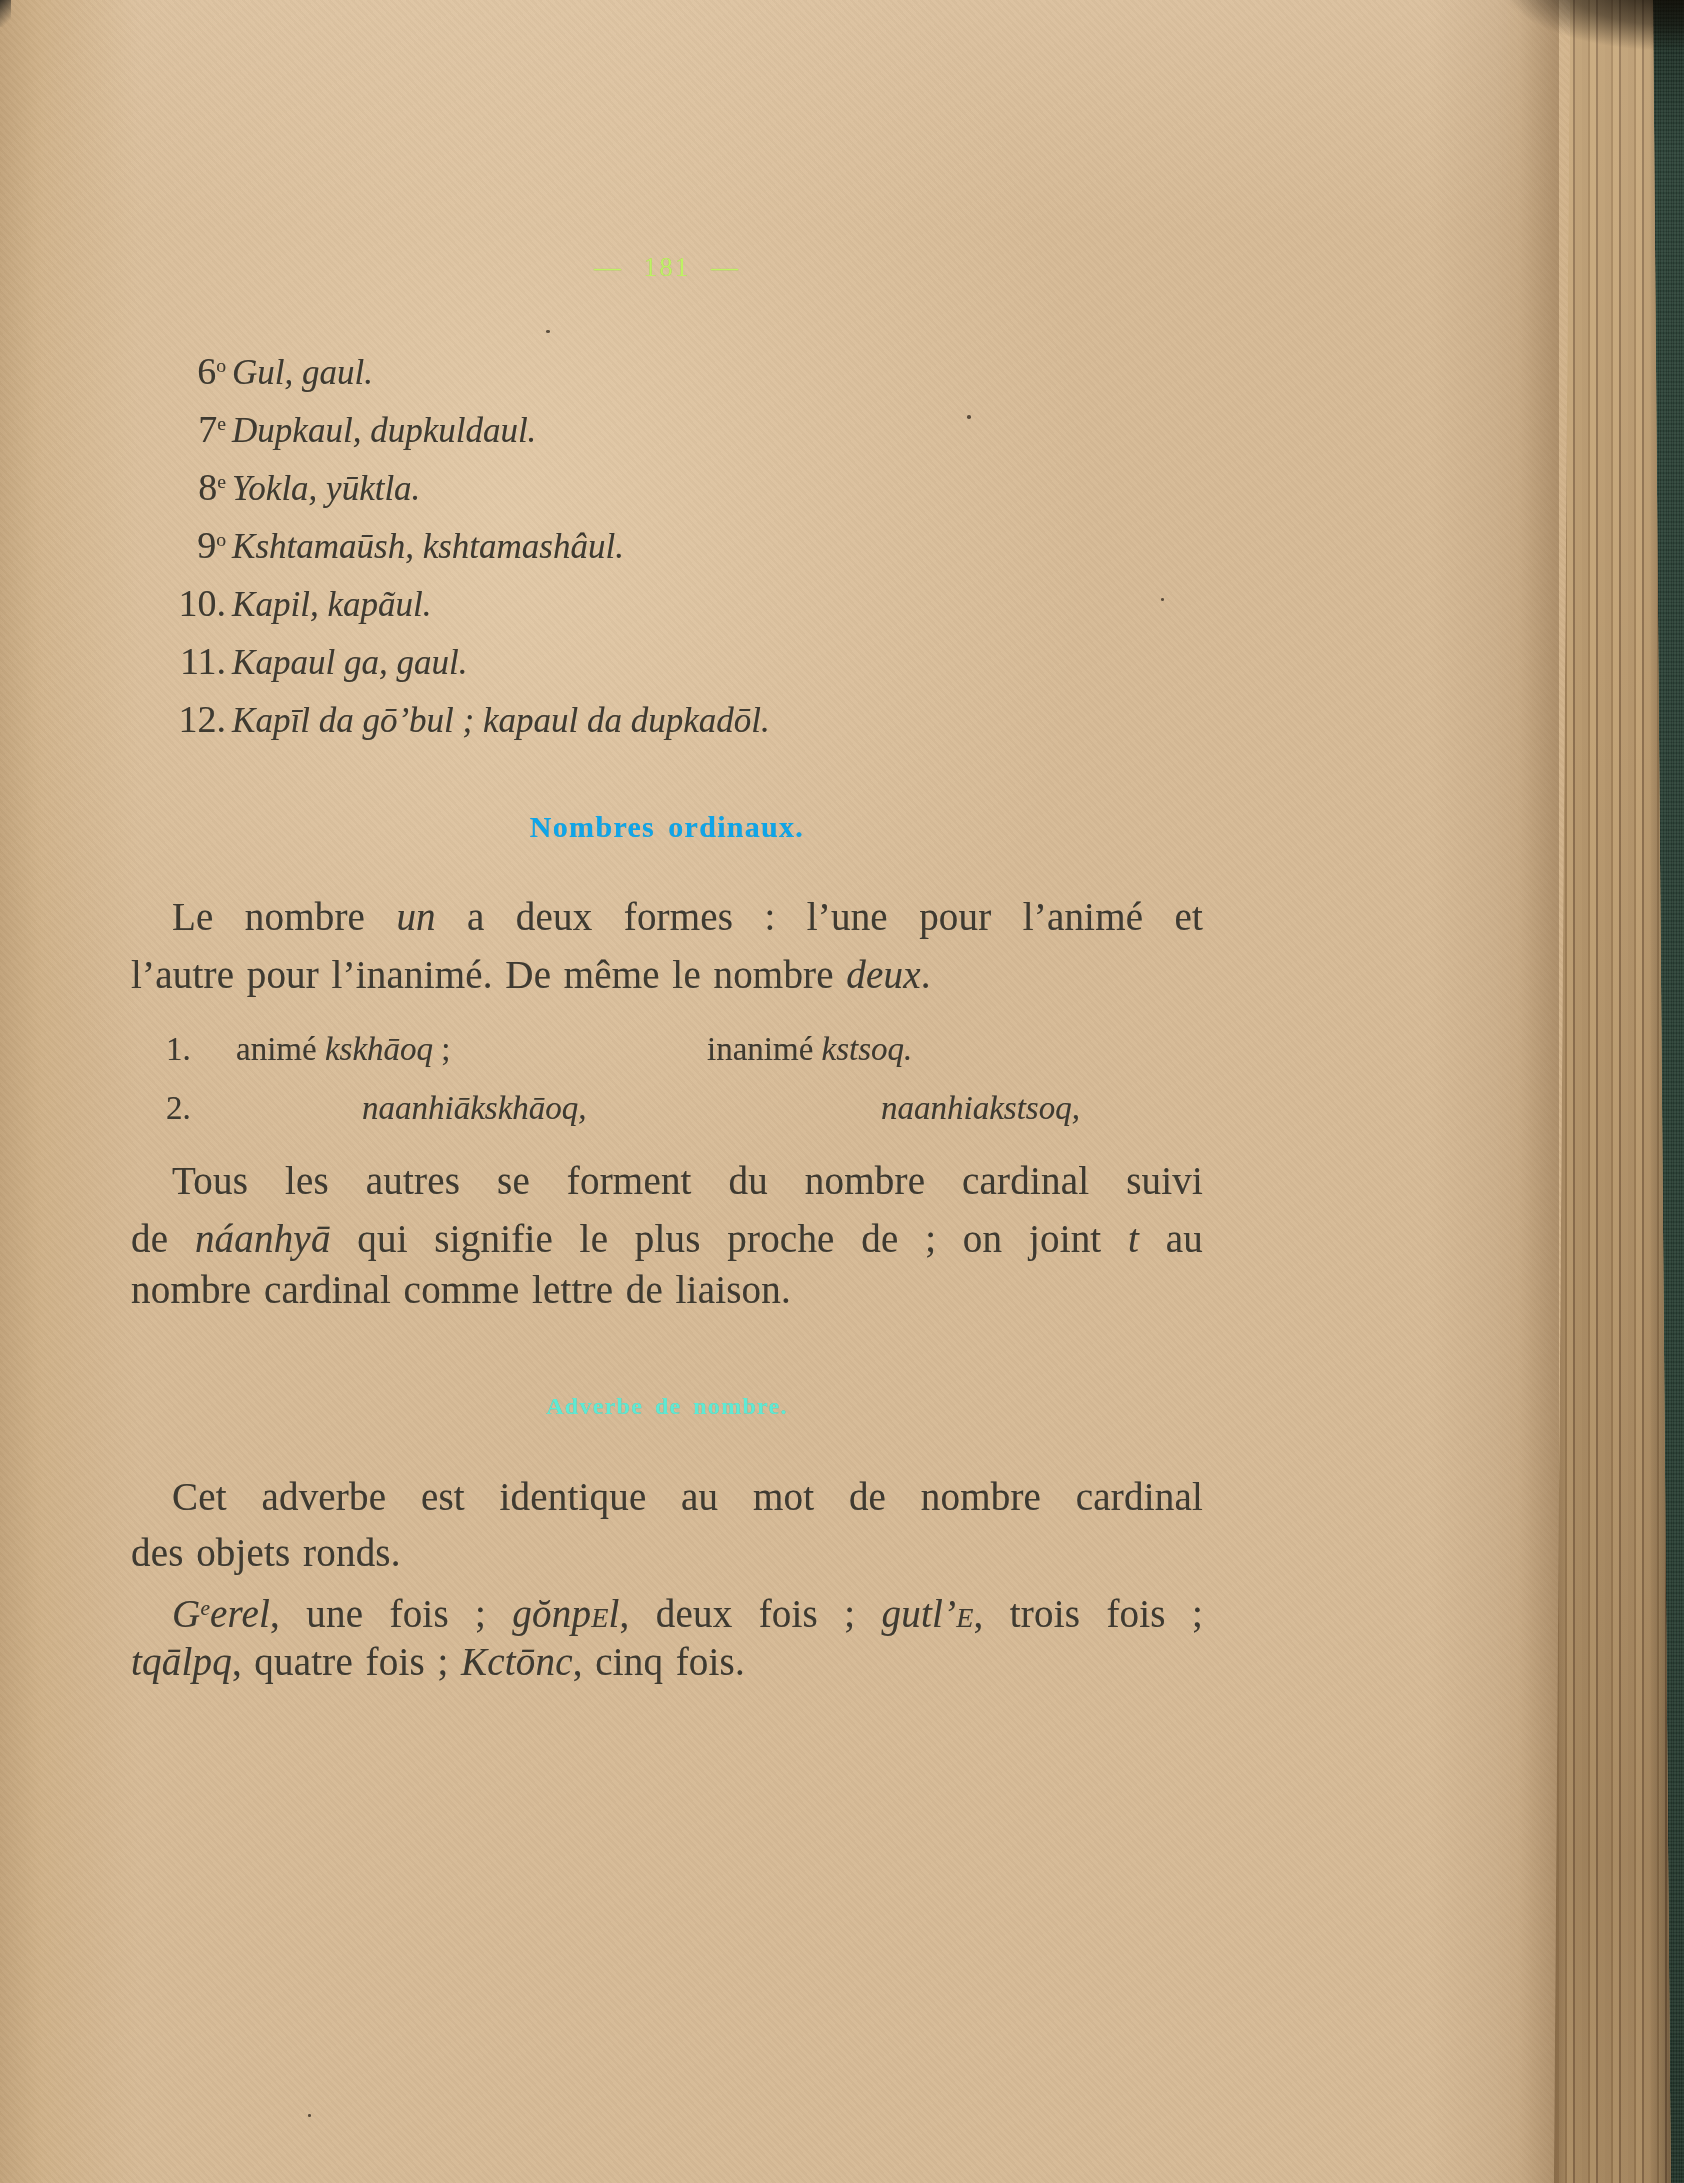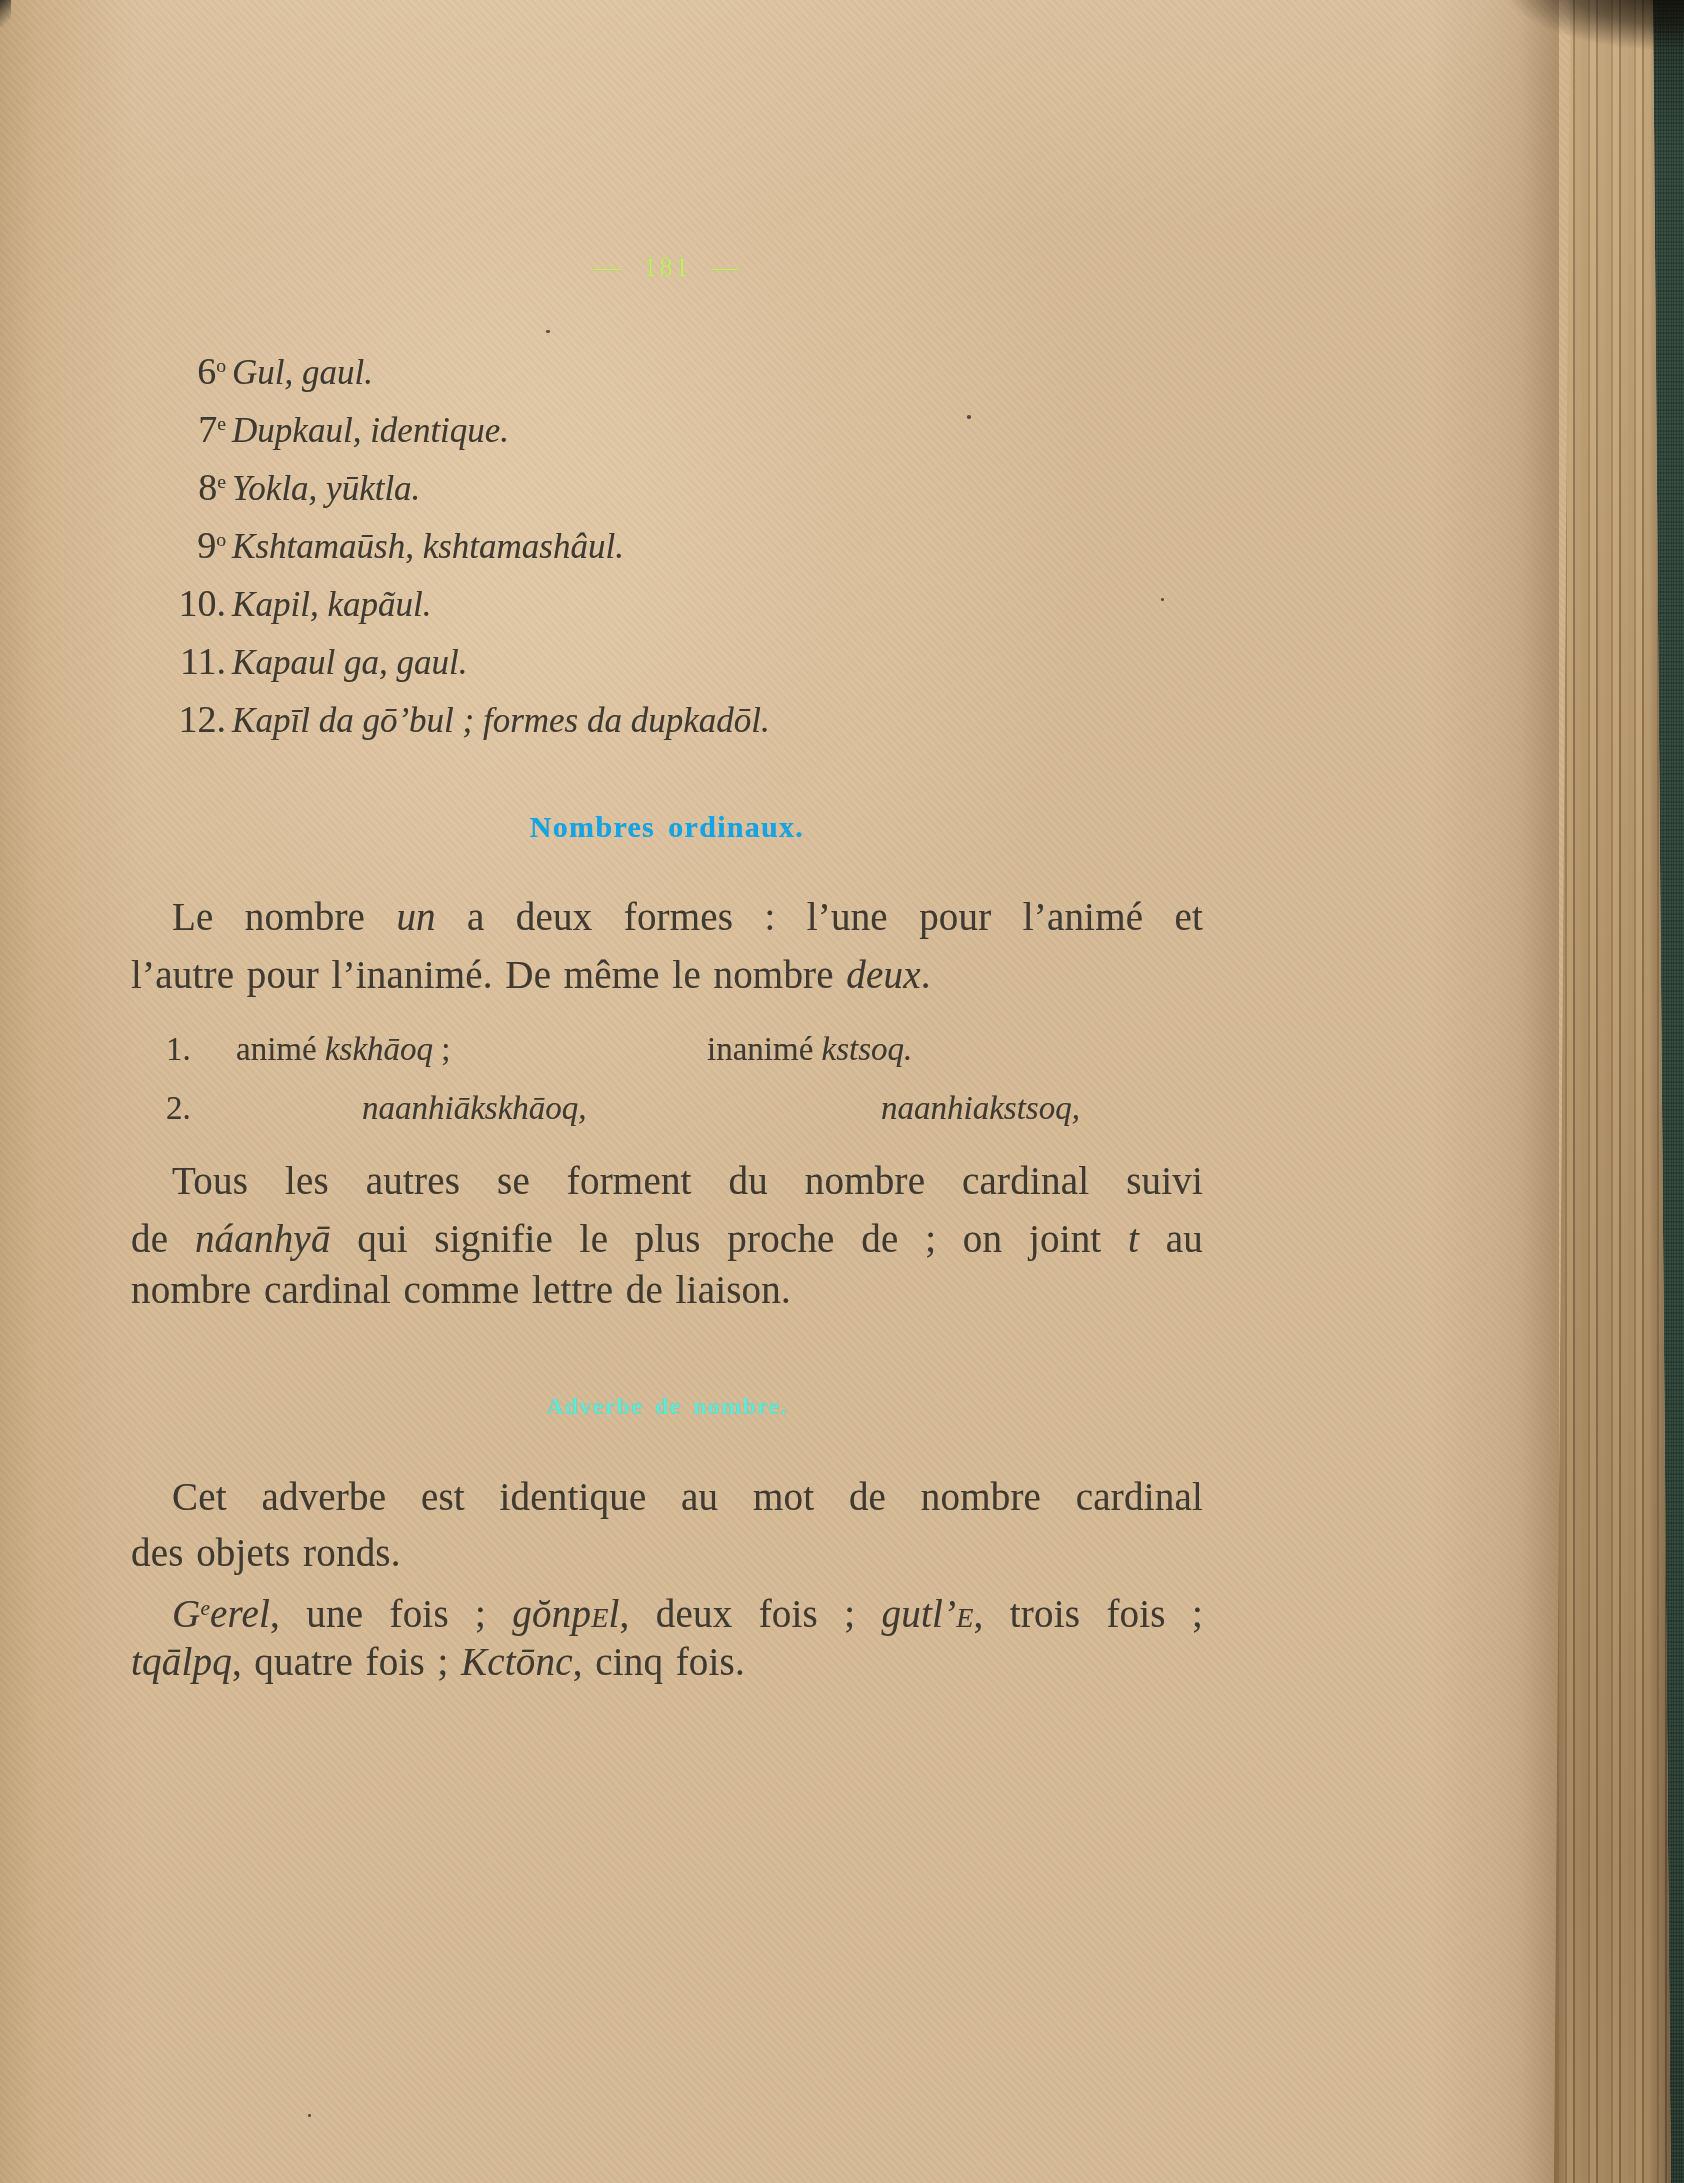--- a/index.html
+++ b/index.html
@@ -100,36 +100,36 @@
 
   <div class="textcol">
 
     <div class="pagenum">— 181 —</div>
 
     <div class="list">
       <div class="li li1">
         <span class="mk"><span>6</span><span class="mksup">o</span></span><span class="lit"><span class="seg-i">Gul, gaul.</span></span>
       </div>
       <div class="li li2">
-        <span class="mk"><span>7</span><span class="mksup">e</span></span><span class="lit"><span class="seg-i">Dupkaul, identique.</span></span>
+        <span class="mk"><span>7</span><span class="mksup">e</span></span><span class="lit"><span class="seg-i">Dupkaul, dupkuldaul.</span></span>
       </div>
       <div class="li li3">
         <span class="mk"><span>8</span><span class="mksup">e</span></span><span class="lit"><span class="seg-i">Yokla, yūktla.</span></span>
       </div>
       <div class="li li4">
         <span class="mk"><span>9</span><span class="mksup">o</span></span><span class="lit"><span class="seg-i">Kshtamaūsh, kshtamashâul.</span></span>
       </div>
       <div class="li li5">
         <span class="mk"><span>10.</span><span class="mksup"></span></span><span class="lit"><span class="seg-i">Kapil, kapãul.</span></span>
       </div>
       <div class="li li6">
         <span class="mk"><span>11.</span><span class="mksup"></span></span><span class="lit"><span class="seg-i">Kapaul ga, gaul.</span></span>
       </div>
       <div class="li li7">
-        <span class="mk"><span>12.</span><span class="mksup"></span></span><span class="lit"><span class="seg-i">Kapīl da gō’bul ; formes da dupkadōl.</span></span>
+        <span class="mk"><span>12.</span><span class="mksup"></span></span><span class="lit"><span class="seg-i">Kapīl da gō’bul ; kapaul da dupkadōl.</span></span>
       </div>
     </div>
 
     <div class="h1">Nombres ordinaux.</div>
 
     <div class="pline just ind p1a"><span class="seg-r">Le nombre </span><span class="seg-i">un</span><span class="seg-r"> a deux formes : l’une pour l’animé et</span></div>
     <div class="pline p1b"><span class="seg-r">l’autre pour l’inanimé. De même le nombre </span><span class="seg-i">deux</span><span class="seg-r">.</span></div>
 
     <div class="nrow n1">
       <span class="nr nr-mk1">1.</span>

